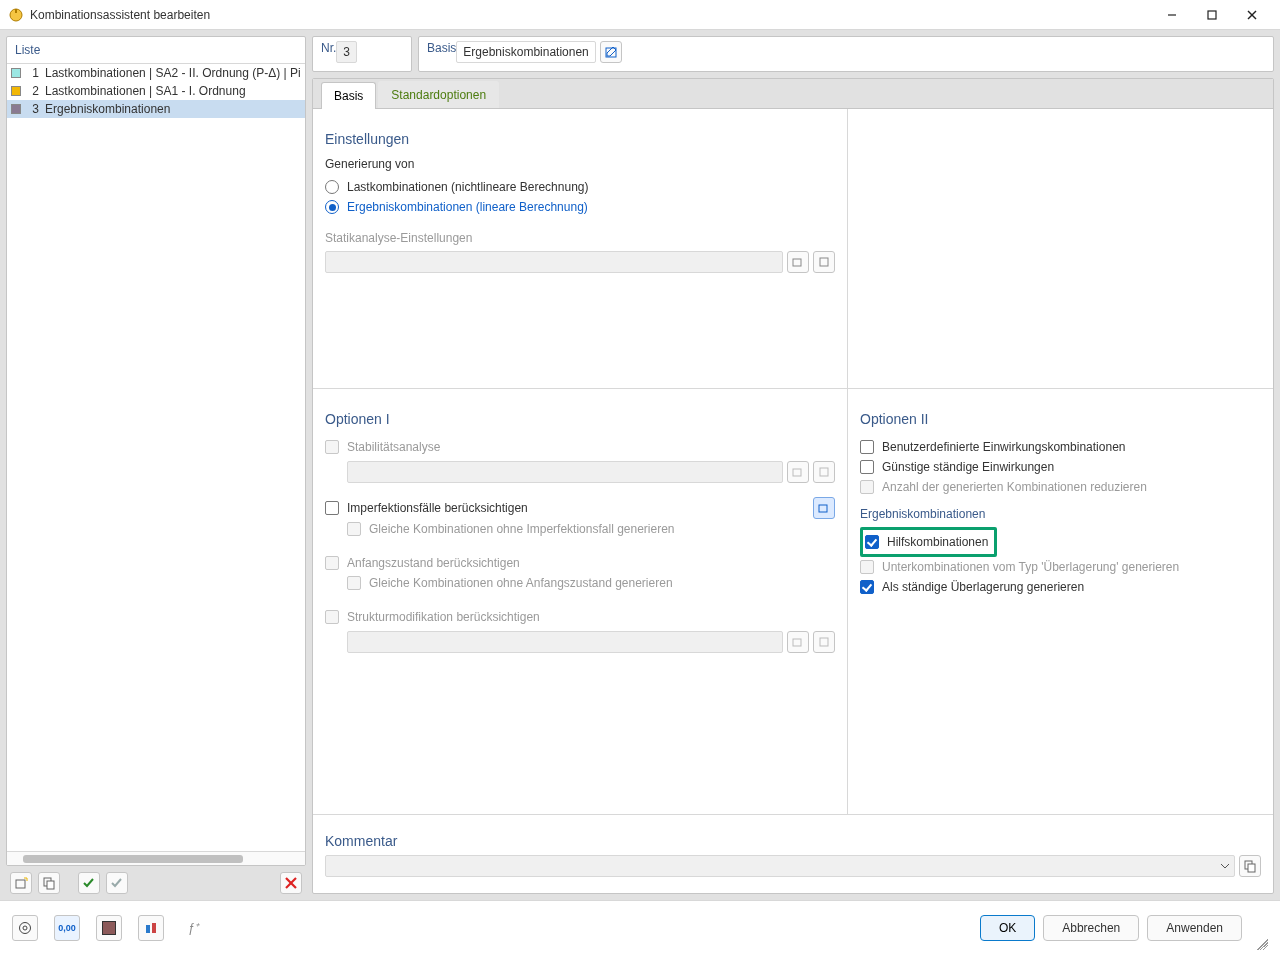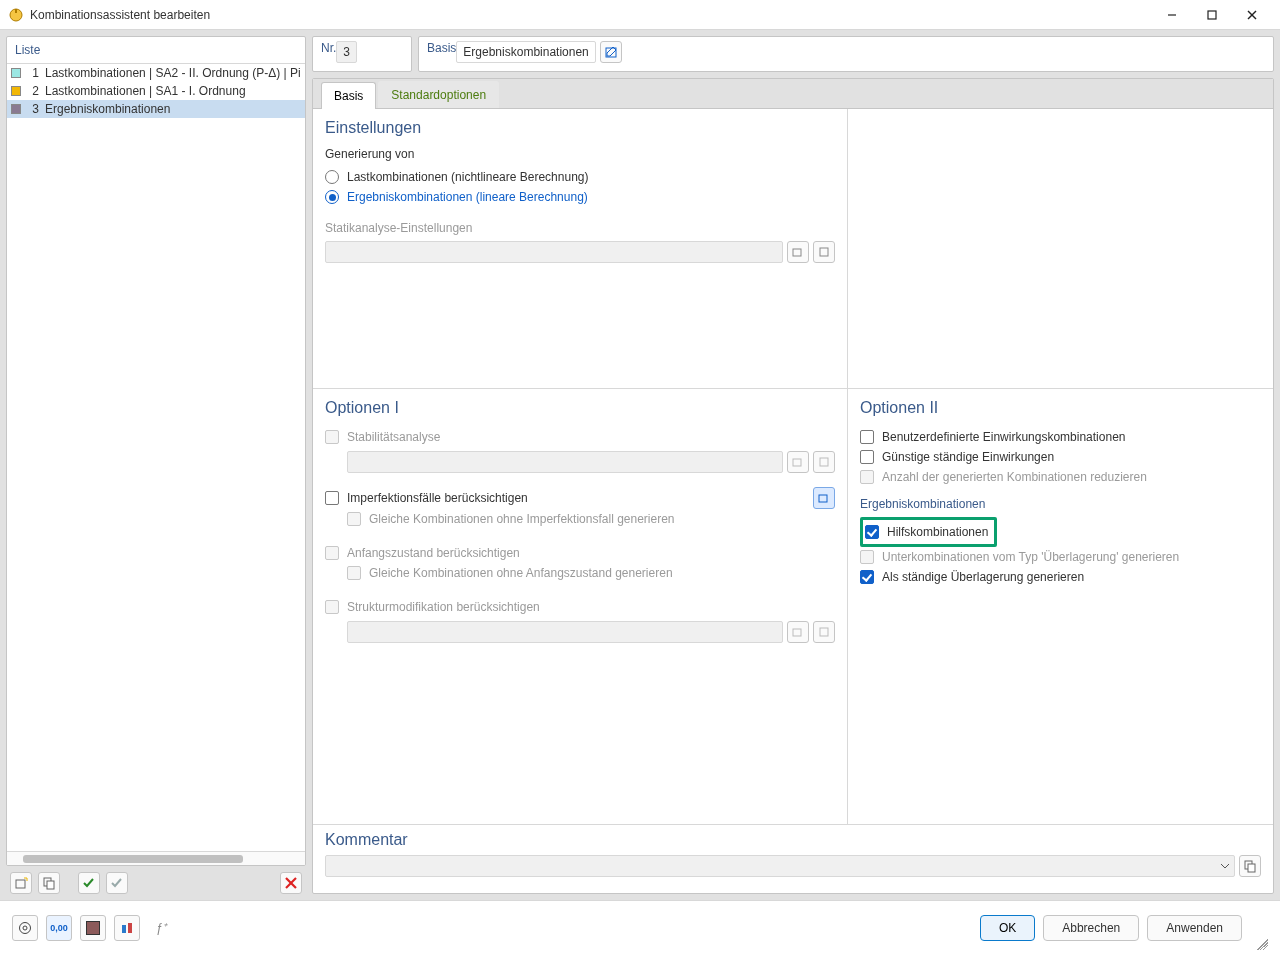--- a/index.html
+++ b/index.html
@@ -53,42 +53,42 @@
   .name-row .field-input { flex:1; }
   
   .content-panel { flex:1; display:flex; flex-direction:column; background:var(--panel-bg); border:1px solid var(--border); border-radius:2px; overflow:hidden; }
   .tabs-bar { display:flex; align-items:flex-end; height:30px; background:var(--dialog-bg); border-bottom:1px solid var(--border); padding-left:8px; gap:2px; }
   .tab { padding:6px 12px; font-size:12px; border:1px solid transparent; border-bottom:none; position:relative; color:#4d7c0f; background:var(--tab-inactive); border-radius:3px 3px 0 0; }
   .tab.active { background:var(--panel-bg); border-color:var(--border); top:1px; color:#000;}
   .content-grid { display:grid; grid-template-columns: 535px 1fr; grid-template-rows: 280px 1fr; gap:0; flex:1; }
   .section { border-right:1px solid var(--border-light); border-bottom:1px solid var(--border-light); padding:10px 12px; }
   .section:nth-child(2), .section:nth-child(4){ border-right:none; }
   .section:nth-child(3), .section:nth-child(4){ border-bottom:none; }
-  .section-title { color:var(--header-col); font-size:16px; margin-bottom:10px; }
+  .section-title { color:var(--header-col); font-size:14px; margin-bottom:10px;margin-top:12px; }
   .form-label { font-size:12px; margin-bottom:6px; display:block; }
   .radio, .check { display:flex; align-items:center; gap:8px; font-size:12px; padding:3px 0; }
   .radio.disabled, .check.disabled { color:var(--text-disabled); }
   .checkbox-custom { width:14px; height:14px; border:1px solid #777; border-radius:2px; display:inline-flex; align-items:center; justify-content:center; background:#fff; flex:0 0 auto; }
   .checkbox-custom.checked { background:var(--blue-accent); border-color:var(--blue-accent); }
   .checkbox-custom.checked::after { content:""; width:4px; height:7px; border:solid #fff; border-width:0 2px 2px 0; transform:rotate(40deg); margin-top:-2px; }
   .checkbox-custom.disabled { border-color:#c8c8c8; background:#f5f5f5; }
   .radio-custom { width:14px; height:14px; border:1px solid #777; border-radius:50%; display:inline-flex; align-items:center; justify-content:center; background:#fff; flex:0 0 auto; }
   .radio-custom.selected { border-color:var(--blue-accent); }
   .radio-custom.selected::after { content:""; width:7px; height:7px; background:var(--blue-accent); border-radius:50%; }
   .wide-input-row { display:flex; gap:4px; align-items:center; margin-top:4px; }
   .wide-input { flex:1; height:22px; background:var(--field-bg); border:1px solid var(--border-light); border-radius:2px; }
   .indent { margin-left:22px; }
   .highlight-box { border:3px solid var(--highlight-green); border-radius:2px; padding:2px 6px 2px 2px; display:inline-flex; }
   
   .comment-strip { border-top:1px solid var(--border-light); padding:6px 12px 16px 12px; }
   .comment-row { display:flex; gap:4px; align-items:center; }
   .comment-row .combo { flex:1; height:22px; border:1px solid var(--border-light); border-radius:2px; background:var(--field-bg); display:flex; align-items:center; justify-content:flex-end; padding-right:4px; }
   
   .footer { height:54px; display:flex; align-items:center; padding:0 12px; gap:8px; border-top:1px solid var(--border-light); background:#fff; }
-  .footer .left-icons { display:flex; gap:8px; }
+  .footer .left-icons { display:flex; gap:16px; }
   .sq-btn { width:26px; height:26px; border:1px solid var(--border); border-radius:3px; background:#fafafa; display:flex; align-items:center; justify-content:center; }
   .footer .spacer { flex:1; }
   .btn { height:26px; padding:0 18px; border:1px solid var(--border); border-radius:4px; background:#fafafa; font-size:12px; display:flex; align-items:center; }
   .btn.primary { border:1px solid var(--ok-border); background:var(--ok-bg); color:#000000; }
   .resize-grip { width:14px; height:14px; align-self:flex-end; margin-bottom:4px; margin-left:4px; background:
     linear-gradient(135deg, transparent 60%, #999 60%, #999 65%, transparent 65%),
     linear-gradient(135deg, transparent 70%, #999 70%, #999 75%, transparent 75%),
     linear-gradient(135deg, transparent 80%, #999 80%, #999 85%, transparent 85%);
   }
   .subhead { color:var(--header-col); font-size:12px; margin:10px 0 6px 0; }

